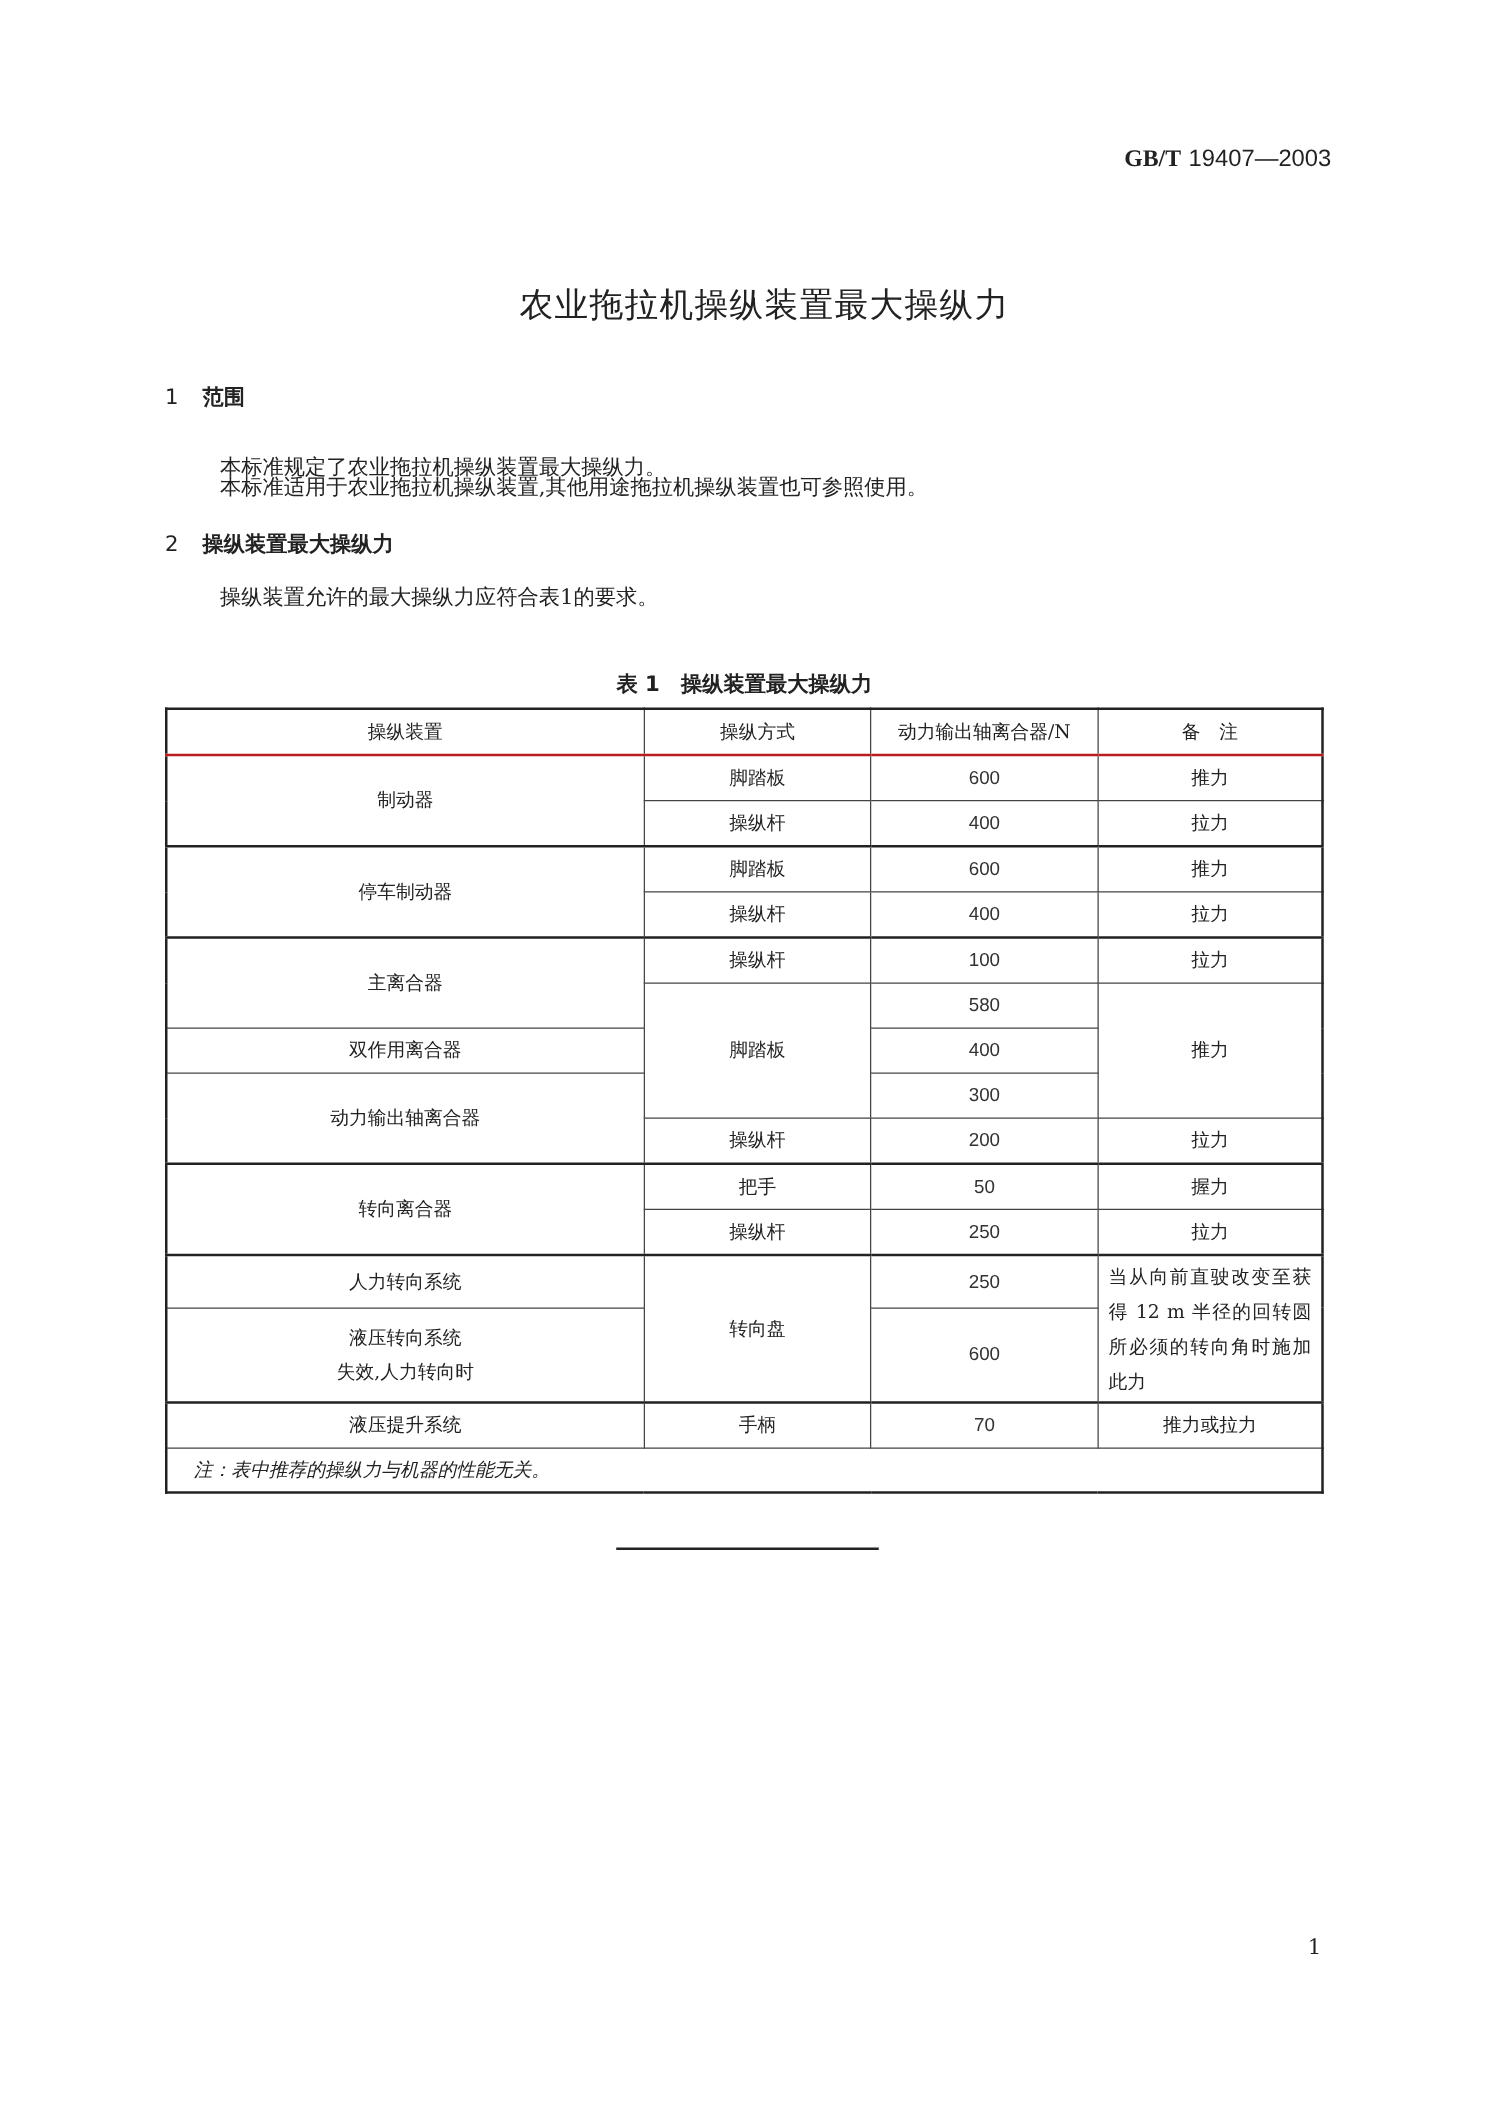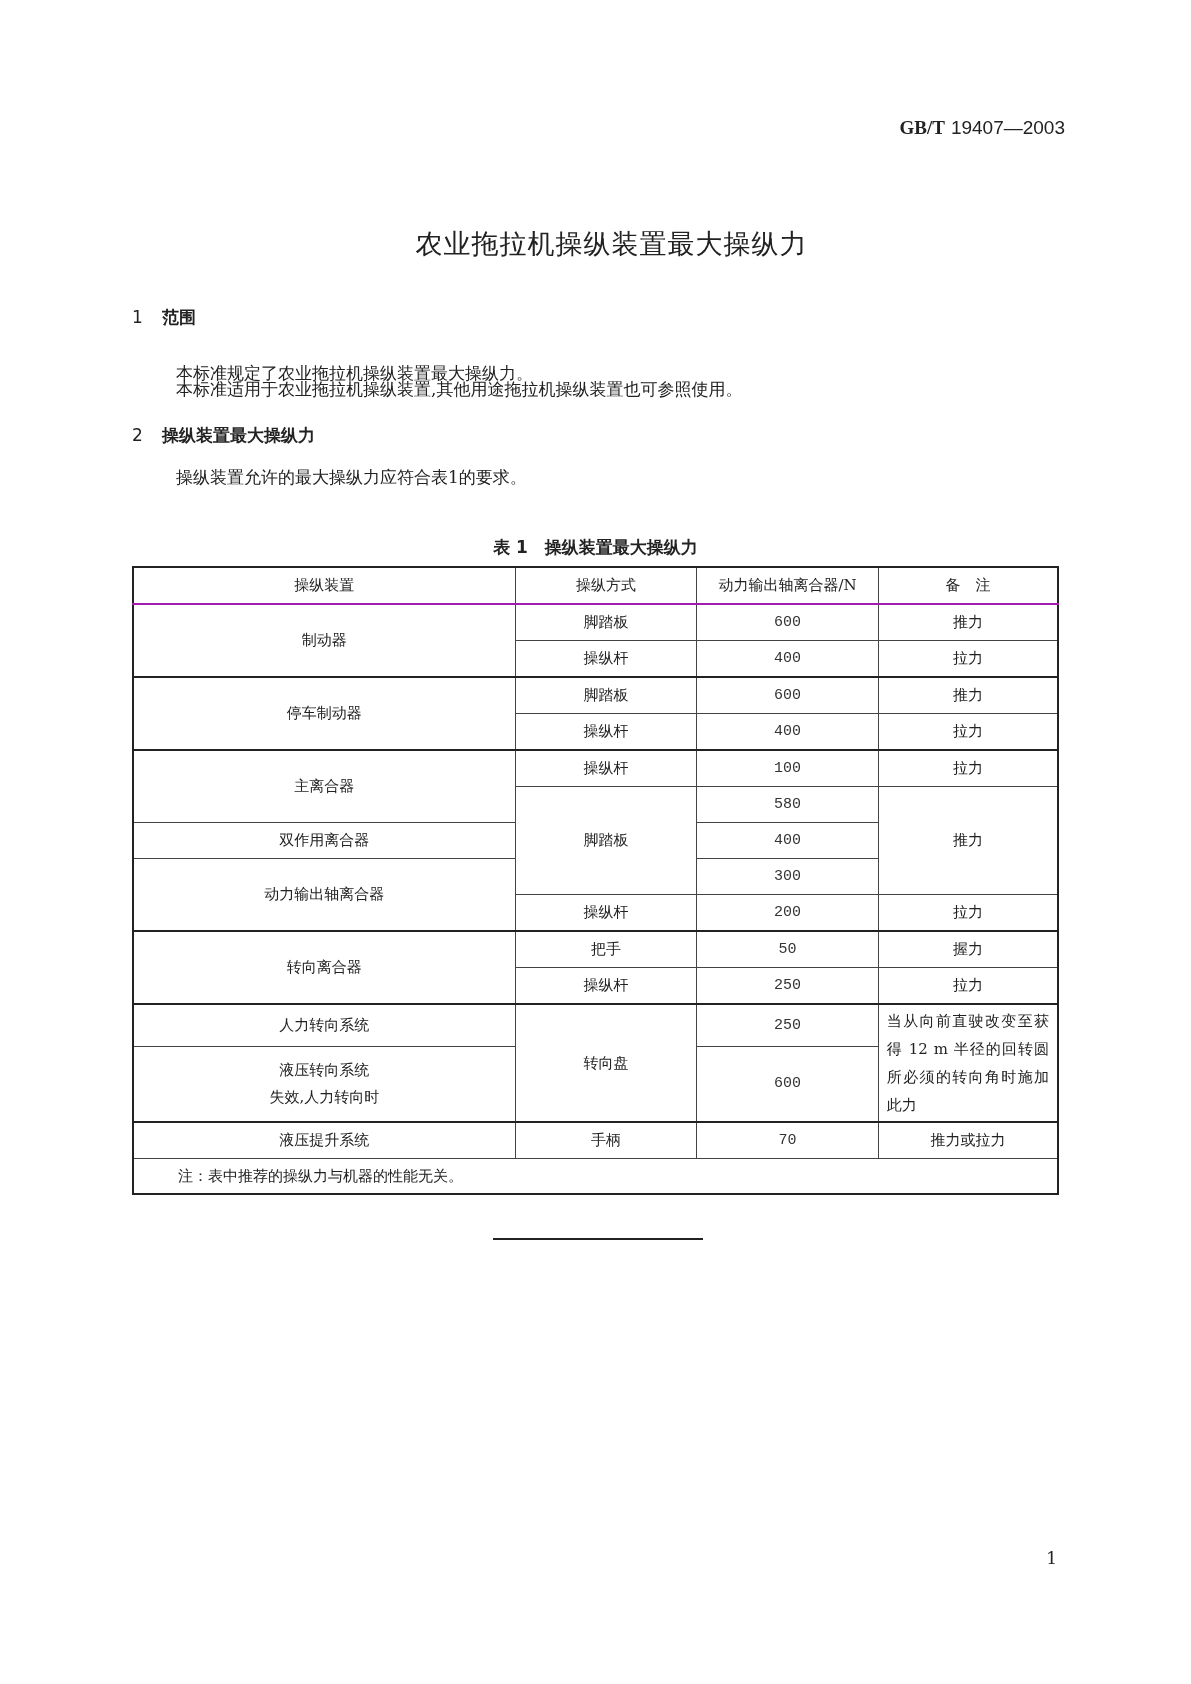--- a/index.html
+++ b/index.html
@@ -7,25 +7,25 @@
   .std-no{position:absolute;right:126px;top:116px;font-size:19px;}
   .std-no b{font-family:"Liberation Serif",serif;font-weight:bold;}
   .std-no span{font-family:"Liberation Sans",sans-serif;}
   .title{position:absolute;left:0;right:0;top:226px;text-align:center;font-family:"DejaVu Sans",sans-serif;font-size:27px;letter-spacing:1px;padding-left:32px;}
   .sec{position:absolute;left:132px;font-family:"DejaVu Sans",sans-serif;font-size:17px;font-weight:bold;}
   .sec .num{display:inline-block;width:30px;font-weight:normal;}
   .para{position:absolute;left:176px;font-size:17px;}
   .caption{position:absolute;left:0;right:0;top:536px;text-align:center;font-family:"DejaVu Sans",sans-serif;font-size:17px;font-weight:bold;}
   table{position:absolute;left:132px;top:566px;width:927px;border-collapse:collapse;border:2px solid #222;font-size:15px;}
   td,th{border:1px solid #444;text-align:center;font-weight:normal;height:35px;padding:0 2px;}
-  th{border-bottom:2px solid #a21caf;height:35px;margin-top:17px;}
+  th{border-bottom:2px solid #b91c1c;height:35px;margin-top:17px;}
   tr.grp td{border-top:2px solid #222;}
-  td.note{text-align:left;padding-left:44px;height:34px;}
+  td.note{text-align:left;padding-left:21px;height:34px;font-style:italic;}
   td.rem{text-align:justify;padding:2px 8px;line-height:28px;font-size:15px;margin-top:44px;}
-  .num-cell{font-family:Liberation Mono, monospace;font-size:15px;color:#333;}
+  .num-cell{font-family:Liberation Sans, sans-serif;font-size:15px;color:#333;}
   .rule{position:absolute;left:493px;top:1238px;width:210px;border-top:2px solid #222;}
   .pageno{position:absolute;right:134px;top:1548px;font-size:17px;}
 </style>
 </head>
 <body>
 
 <div class="std-no"><b>GB/T</b> <span>19407—2003</span></div>
 
 <div class="title">农业拖拉机操纵装置最大操纵力</div>
 

